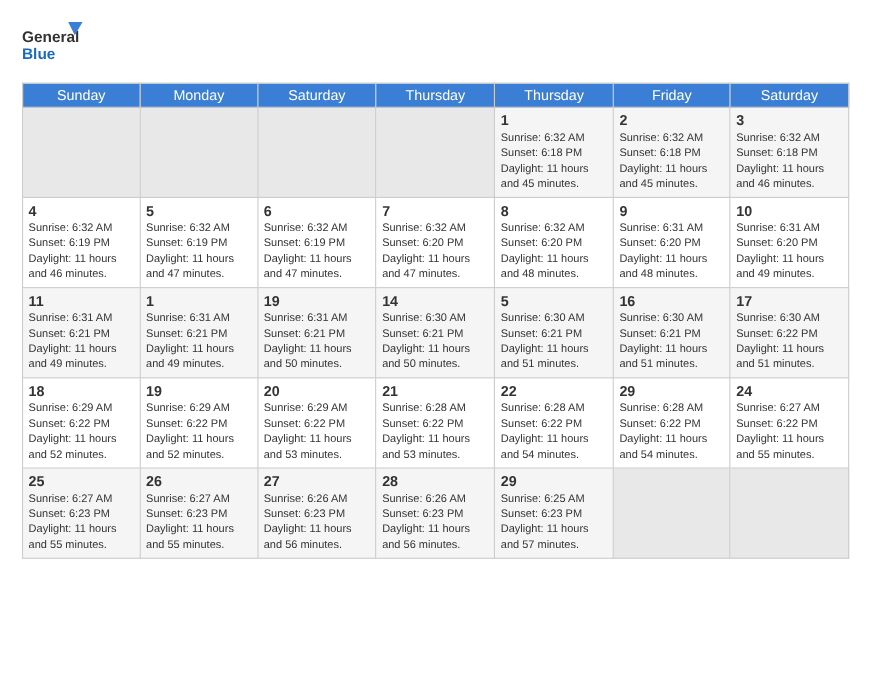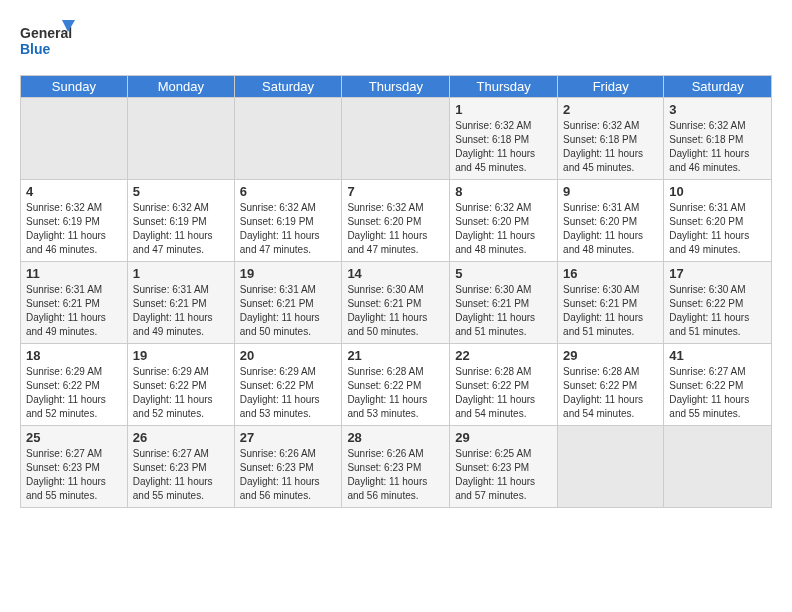--- a/index.html
+++ b/index.html
@@ -203,21 +203,21 @@
 Daylight: 11 hours
 and 53 minutes.</span></td>
         <td><span class="day-number">22</span><span class="day-info" style="white-space: pre-line;">Sunrise: 6:28 AM
 Sunset: 6:22 PM
 Daylight: 11 hours
 and 54 minutes.</span></td>
         <td><span class="day-number">29</span><span class="day-info" style="white-space: pre-line;">Sunrise: 6:28 AM
 Sunset: 6:22 PM
 Daylight: 11 hours
 and 54 minutes.</span></td>
-        <td><span class="day-number">41</span><span class="day-info" style="white-space: pre-line;">Sunrise: 6:27 AM
+        <td><span class="day-number">24</span><span class="day-info" style="white-space: pre-line;">Sunrise: 6:27 AM
 Sunset: 6:22 PM
 Daylight: 11 hours
 and 55 minutes.</span></td>
       </tr>
       <tr>
         <td><span class="day-number">25</span><span class="day-info" style="white-space: pre-line;">Sunrise: 6:27 AM
 Sunset: 6:23 PM
 Daylight: 11 hours
 and 55 minutes.</span></td>
         <td><span class="day-number">26</span><span class="day-info" style="white-space: pre-line;">Sunrise: 6:27 AM

